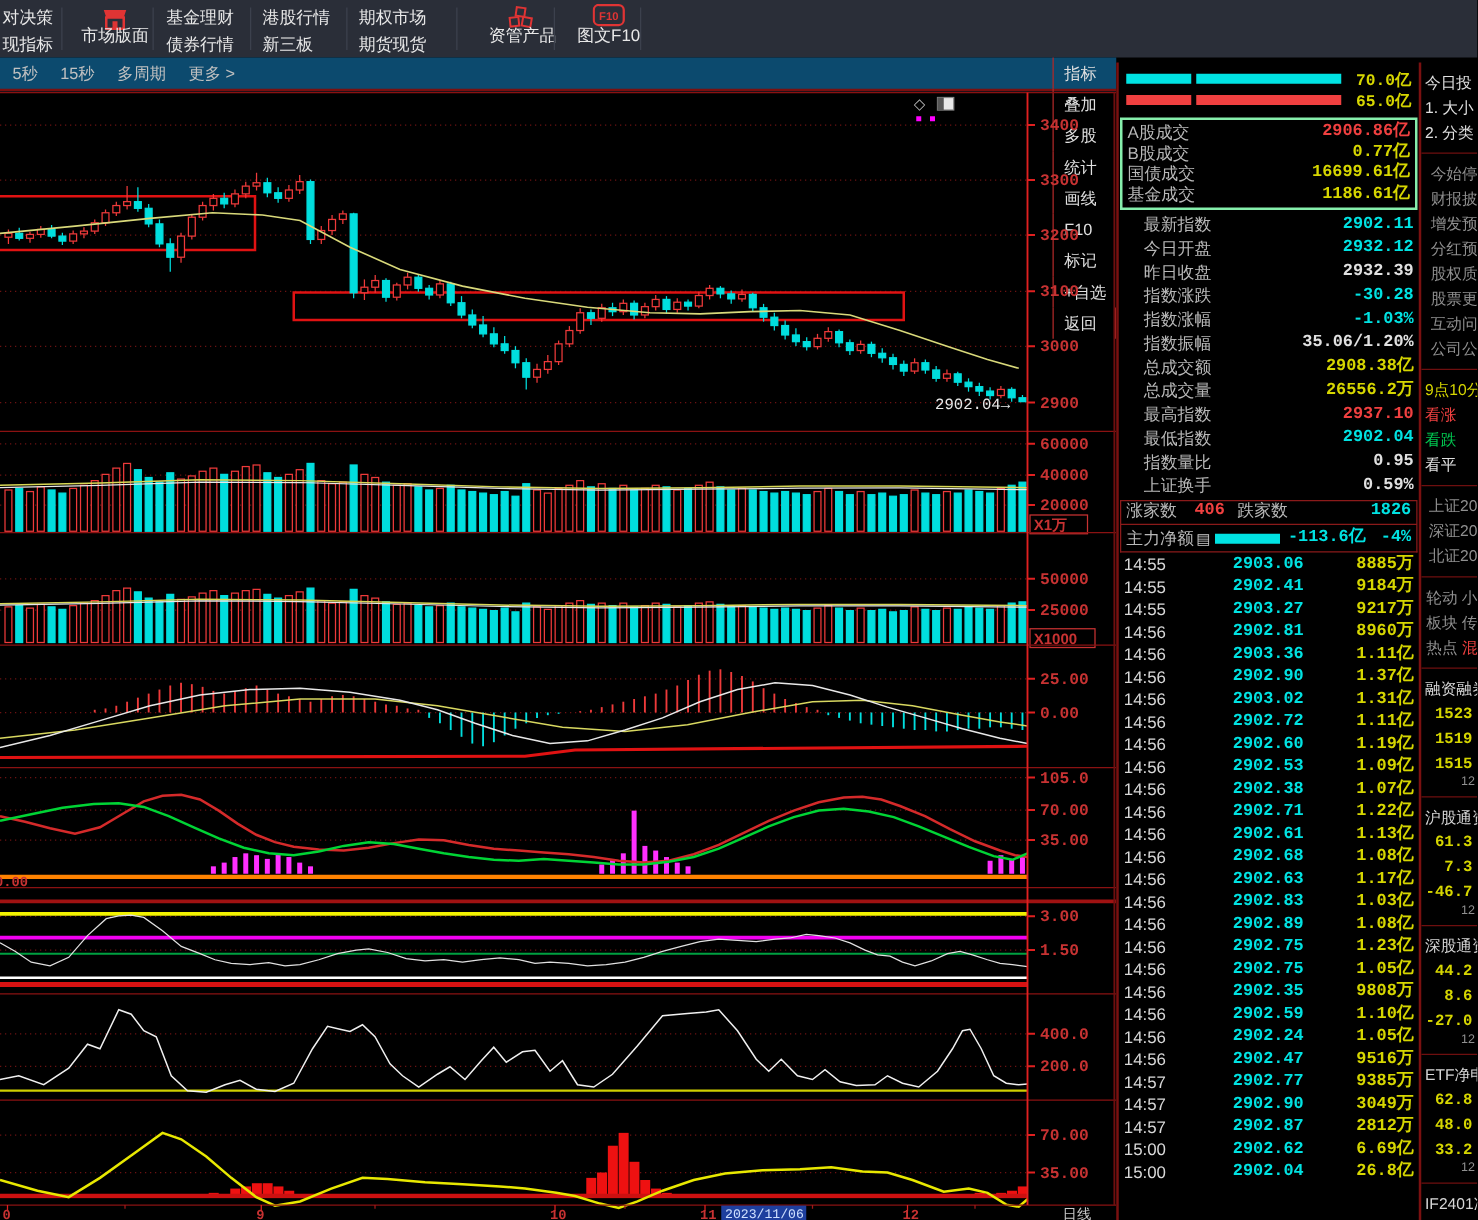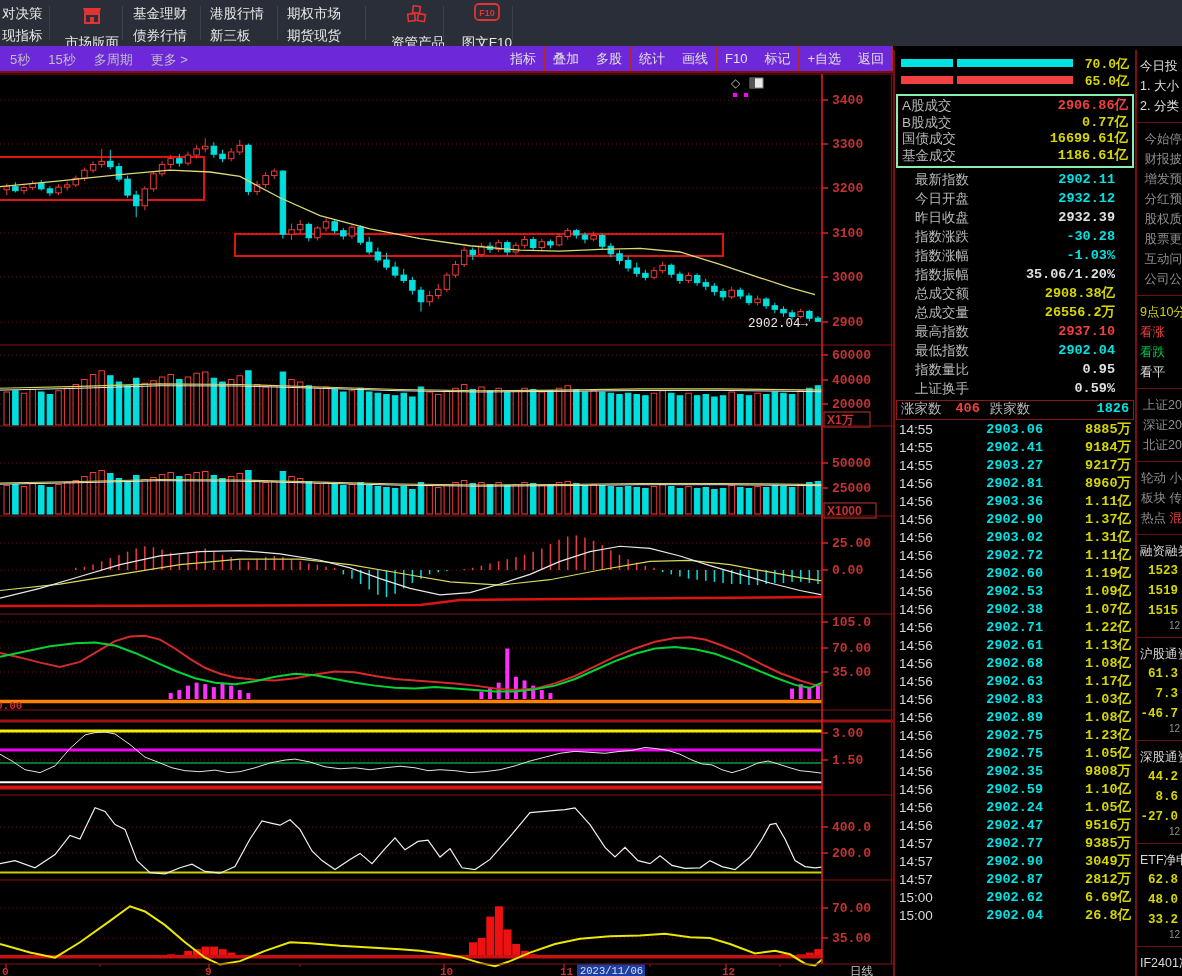--- a/index.html
+++ b/index.html
@@ -4,28 +4,28 @@
 <style>
   html,body{margin:0;padding:0;background:#000;}
   body{width:1182px;height:976px;overflow:hidden;position:relative;
        font-family:"Liberation Sans","DejaVu Sans",sans-serif;color:#ddd;}
   
   .topnav{position:absolute;left:0;top:0;width:1182px;height:46px;background:#2a2e38;}
   .nav-item{position:absolute;top:0;height:46px;color:#e8e8e8;font-size:13.5px;cursor:pointer;}
   .nav-line{position:absolute;left:0;white-space:nowrap;}
   .nav-l1{top:5px;} .nav-l2{top:27px;}
   .nav-ico{position:absolute;left:50%;transform:translateX(-50%);top:3px;}
-  .nav-lbl{position:absolute;left:50%;transform:translateX(-50%);top:34px;white-space:nowrap;}
+  .nav-lbl{position:absolute;left:50%;transform:translateX(-50%);top:20px;white-space:nowrap;}
   .nav-sep{position:absolute;top:6px;width:1px;height:34px;background:#3c414d;}
   
-  .subbar{position:absolute;left:0;top:46px;width:893px;height:27px;background:#6d28d9;
+  .subbar{position:absolute;left:0;top:46px;width:893px;height:27px;background:#0c4a6e;
           border-bottom:2px solid #7a1010;box-sizing:border-box;}
   .subbar-left{position:absolute;left:10px;top:4px;}
   .sb-item{display:inline-block;margin-right:18px;color:#c0c0c0;font-size:13px;cursor:pointer;}
-  .subbar-right{position:absolute;right:0;top:0;height:34px;display:flex;}
+  .subbar-right{position:absolute;right:0;top:0;height:34px;display:flex;flex-direction:column;}
   .sb-btn{height:25px;line-height:25px;padding:0 8px;font-size:13px;color:#e0e0e0;
           border-left:1px solid #b02828;cursor:pointer;white-space:nowrap;}
   .sb-btn:last-child{border-right:1px solid #b02828;}
   
   .chart{position:absolute;left:0;top:73px;width:893px;height:903px;}
   
   .quote{position:absolute;left:893px;top:50px;width:242px;height:926px;
          border-left:2px solid #7a1010;box-sizing:border-box;background:#000;}
   .num{font-family:"Liberation Mono","DejaVu Sans Mono",monospace;font-weight:bold;}
   .cw{color:#e0e0e0;} .cg{color:#b8b8b8;} .cy{color:#d6d600;} .cr{color:#f04040;}
@@ -36,21 +36,21 @@
   .q-header .code{color:#fff;letter-spacing:1px;margin-right:6px;font-size:15px;}
   .q-header .sname{color:#e8e8e8;}
   .q-bars{height:44px;padding:5px 4px 0 4px;box-sizing:border-box;}
   .qb-row{height:17px;position:relative;}
   .qb-bar{position:absolute;left:2px;top:4px;height:8px;}
   .qb-seg1{position:absolute;left:0;top:0;height:8px;width:52px;}
   .qb-seg2{position:absolute;left:56px;top:0;height:8px;width:116px;}
   .qb-val{position:absolute;right:2px;top:0;font-size:13px;}
   .q-funds{height:74px;border:2px solid #86efac;margin:0 1px;box-sizing:border-box;padding:2px 4px;}
   .qf-row{height:16.5px;line-height:16.5px;display:flex;justify-content:space-between;font-size:13.5px;}
-  .q-idx{height:228px;padding:2px 20px;}
+  .q-idx{height:228px;padding:2px 4px;margin-left:16px;}
   .qi-row{height:19px;line-height:19px;display:flex;justify-content:space-between;font-size:13.5px;}
   .q-breadth{height:20px;line-height:20px;border:1px solid #8a1a1a;margin:0 1px;display:flex;
              padding:0 4px;font-size:13.5px;box-sizing:border-box;align-items:flex-end;}
   .q-mf{height:22px;line-height:22px;border:1px solid #8a1a1a;border-top:none;margin:0 1px;
         display:flex;align-items:center;padding:0 4px;font-size:13.5px;box-sizing:border-box;}
   .mf-bar{width:52px;height:8px;background:#00e2e2;margin:0 6px 0 4px;}
   .mf-ico{color:#cccccc;font-size:12px;margin-left:2px;}
   .q-ticks{height:504px;overflow:hidden;padding:1px 4px 0 4px;}
   .tk-row{height:18px;line-height:18px;display:flex;font-size:13.5px;cursor:default;}
   .tk-time{width:52px;color:#d8d8d8;}
@@ -890,20 +890,27 @@
         <span class="cg">上证换手</span>
         <span class="cw num">0.59%</span>
       </div>
     </div>
   <div class="q-breadth">
     <span class="cg">涨家数</span>
     <span class="cr num" style="margin:0 10px 0 14px">406</span>
     <span class="cg">跌家数</span>
     <span class="ccy num" style="margin-left:auto">1826</span>
   </div>
+  <div class="q-mf">
+    <span class="cg">主力净额</span>
+    <span class="mf-ico">▤</span>
+    <span class="mf-bar"></span>
+    <span class="ccy num">-113.6亿</span>
+    <span class="ccy num" style="margin-left:auto">-4%</span>
+  </div>
   <div class="q-ticks" id="qticks">
       <div class="tk-row">
         <span class="tk-time">14:55</span>
         <span class="tk-price num">2903.06</span>
         <span class="tk-amt num">8885万</span>
       </div>
       <div class="tk-row">
         <span class="tk-time">14:55</span>
         <span class="tk-price num">2902.41</span>
         <span class="tk-amt num">9184万</span>

